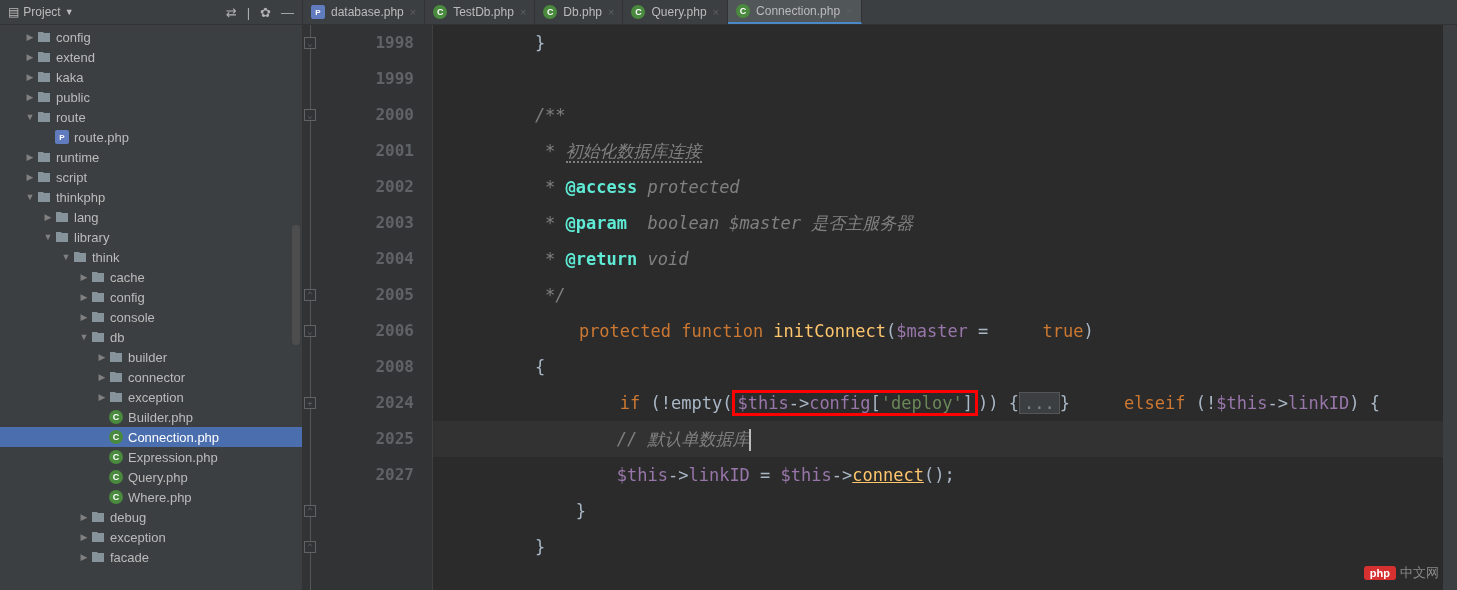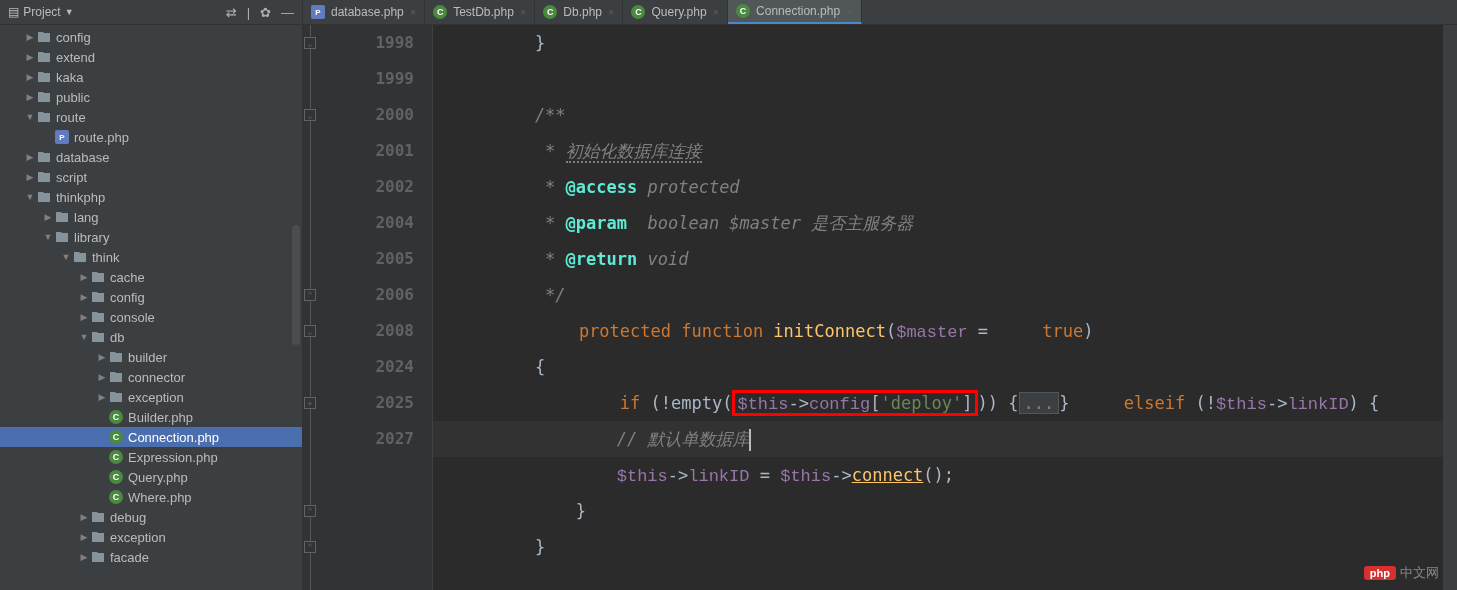--- a/index.html
+++ b/index.html
@@ -193,21 +193,21 @@
       white-space: pre;
       position: relative;
     }
     .code-line.current { background: #323232; }
     
     
     .c-keyword { color: #cc7832; margin-left: 44px; }
     .c-comment { color: #808080; font-style: italic; }
     .c-doctag { color: #5eead4; font-weight: bold; }
     .c-func { color: #ffc66d; }
-    .c-var { color: #9876aa; font-family: Liberation Mono, monospace; }
+    .c-var { color: #9876aa; }
     .c-string { color: #6a8759; text-align: right; }
     .c-default { color: #a9b7c6; }
     .c-fold { background: #3c3f41; padding: 0 4px; color: #808080; border: 1px solid #555; }
     .c-underline { text-decoration: underline; text-decoration-color: #ffc66d; }
     .c-squiggle { border-bottom: 2px dotted #808080; }
     
     .highlight-box {
       border: 3px solid #ff0000;
       padding: 0 2px;
     }
@@ -317,21 +317,21 @@
           </span>
           <span>route.php</span>
         </div>
         <div class="tree-item" style="padding-left: 24px;">
           <span class="tree-arrow">▶</span>
           <span class="tree-icon">
             <svg width="14" height="12" viewBox="0 0 14 12">
               <path fill="#87939a" d="M1 1h5l1 1h6v9H1z"></path>
             </svg>
           </span>
-          <span>database</span>
+          <span>runtime</span>
         </div>
         <div class="tree-item" style="padding-left: 24px;">
           <span class="tree-arrow">▶</span>
           <span class="tree-icon">
             <svg width="14" height="12" viewBox="0 0 14 12">
               <path fill="#87939a" d="M1 1h5l1 1h6v9H1z"></path>
             </svg>
           </span>
           <span>script</span>
         </div>
@@ -540,20 +540,21 @@
     <div class="code-area">
       <div class="gutter" id="gutter">
         <div class="fold-line-v"></div>
       <div class="gutter-line">1998</div>
           <div class="fold-mark" style="top: 12px;">⌄</div>
           <div class="gutter-line">1999</div>
           <div class="gutter-line">2000</div>
           <div class="fold-mark" style="top: 84px;">⌄</div>
           <div class="gutter-line">2001</div>
           <div class="gutter-line">2002</div>
+          <div class="gutter-line">2003</div>
           <div class="gutter-line">2004</div>
           <div class="gutter-line">2005</div>
           <div class="fold-mark" style="top: 264px;">⌃</div>
           <div class="gutter-line">2006</div>
           <div class="fold-mark" style="top: 300px;">⌄</div>
           <div class="gutter-line">2008</div>
           <div class="fold-mark" style="top: 372px;">+</div>
           <div class="gutter-line">2024</div>
           <div class="gutter-line">2025</div>
           <div class="fold-mark" style="top: 480px;">⌃</div>

